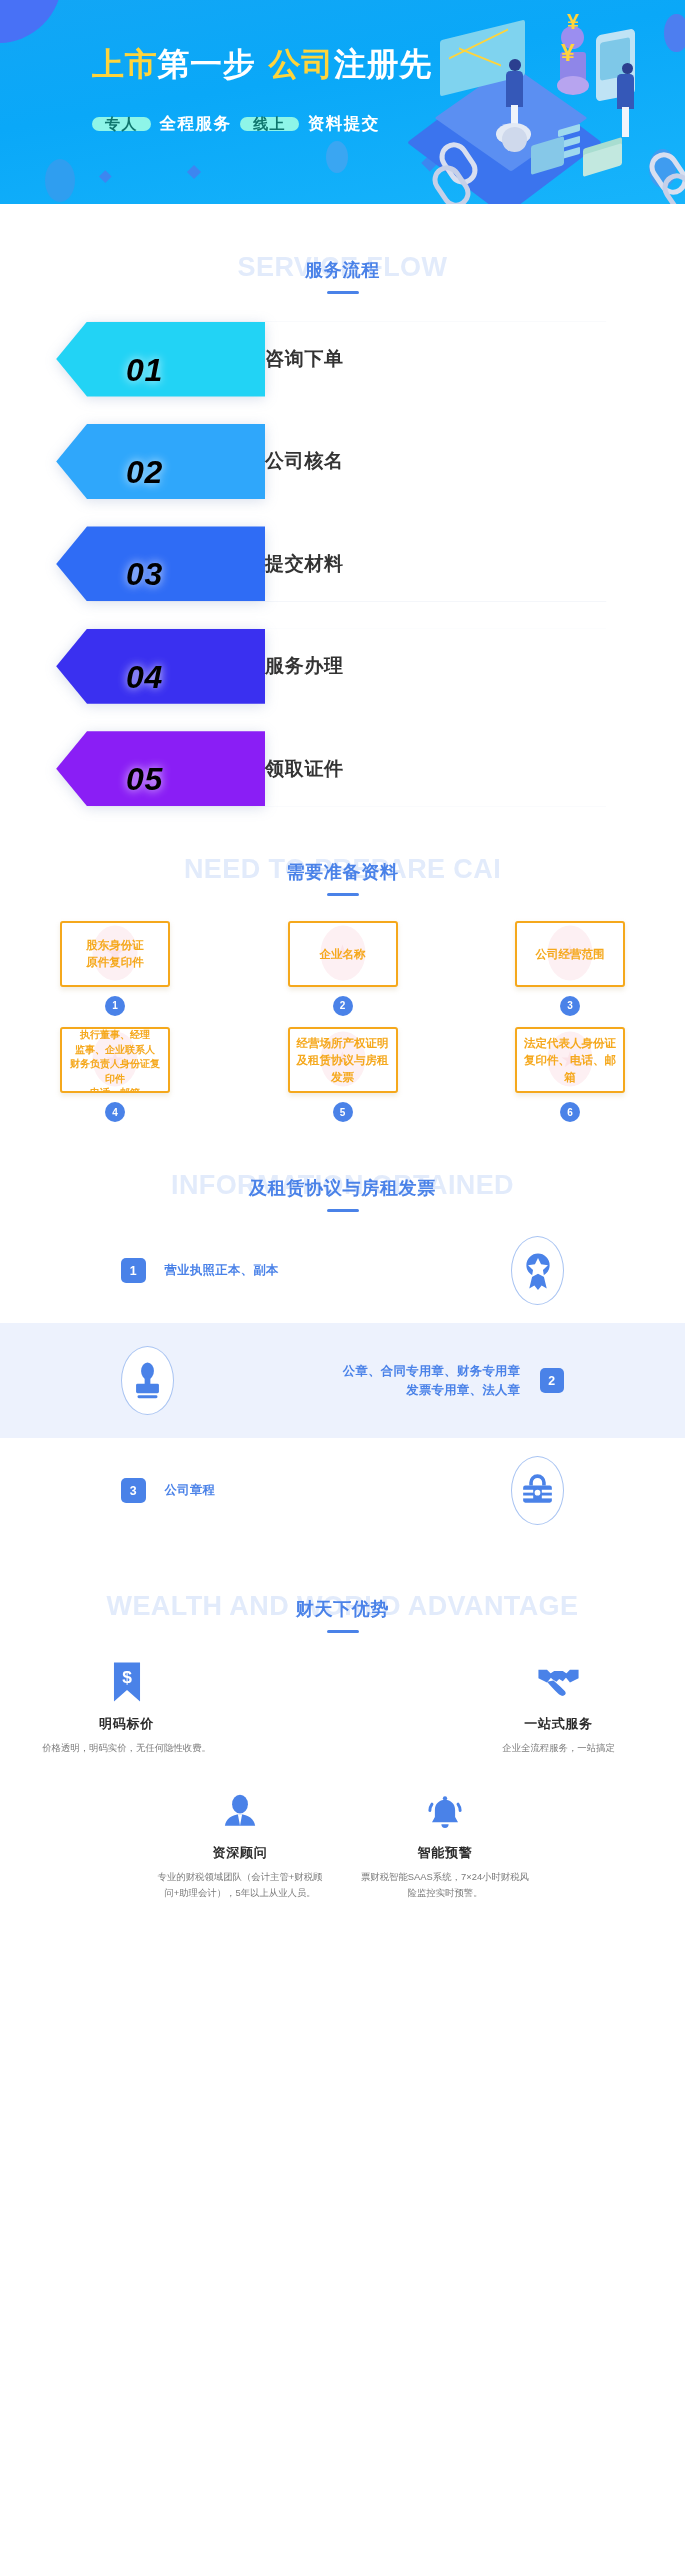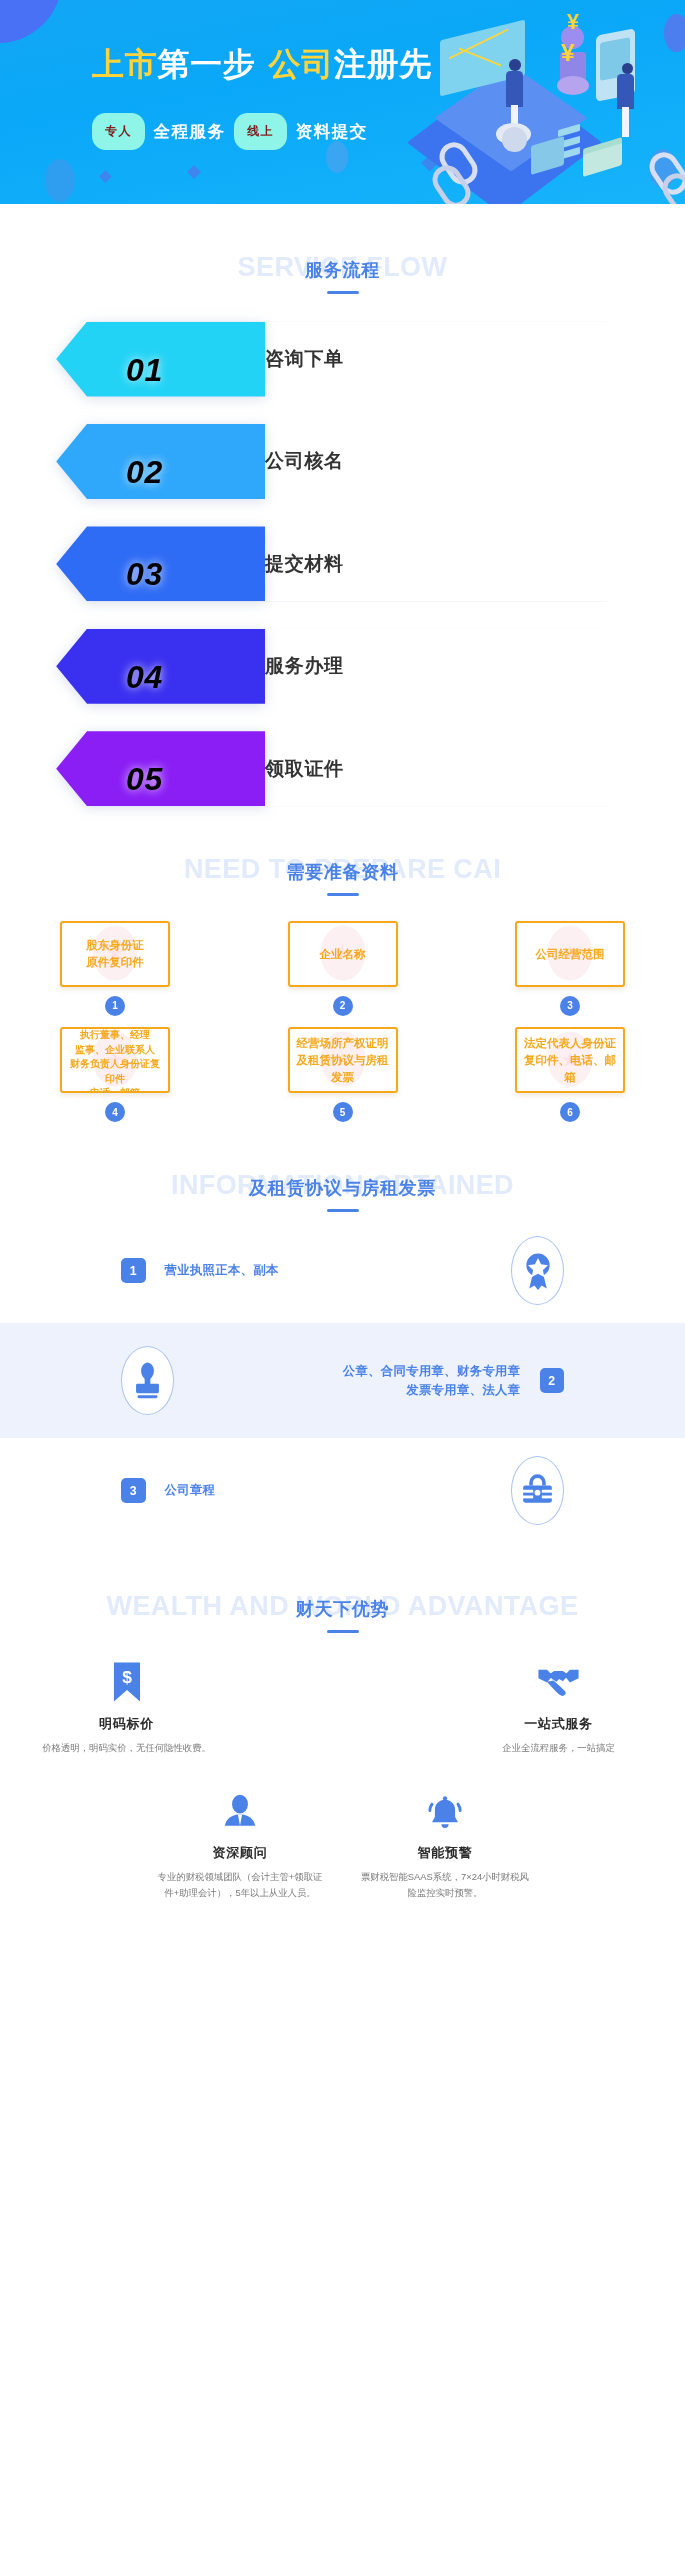--- a/index.html
+++ b/index.html
@@ -38,23 +38,23 @@
 
   .banner-text { position:absolute; left:92px; top:45px; width:404px; }
   .headline { font-size:32px; font-weight:bold; letter-spacing:0.7px; line-height:1.2; white-space:nowrap; }
   .hl-y { color:#ffd43b; }
   .hl-w { color:#ffffff; }
   .hl-gap { display:inline-block; width:13px; }
 
   .subline { margin-top:30px; display:flex; align-items:center; gap:8.7px; white-space:nowrap; }
   .pill {
     display:inline-flex; align-items:center; justify-content:center;
-    height:37px; padding:0 13px; border-radius:13.7px;
-    background:#8ef5e8; color:#7f1d1d;
-    font-size:12px; font-weight:bold; letter-spacing:1.4px;
+    height:14px; padding:0 13px; border-radius:13.7px;
+    background:#8ef5e8; color:#0f766e;
+    font-size:15px; font-weight:bold; letter-spacing:1.4px;
   }
   .sub-w { color:#fff; font-size:16.6px; font-weight:bold; letter-spacing:1.4px; }
 
   
   .illus { position:absolute; right:0px; top:0px; width:245px; height:204px; }
   .iso-base {
     position:absolute; left:4.3px; top:82px; width:121px; height:121px;
     background:#3b74ee; transform:rotate(45deg) skew(-8deg,-8deg);
     border-radius:2.9px;
   }
@@ -522,21 +522,21 @@
       <div class="adv-row two">
         <div class="adv-cell">
           <div class="adv-icon">
             <svg width="36" height="39" viewBox="0 0 50 54">
               <ellipse cx="25" cy="14" rx="11" ry="13" fill="#4a82e8"></ellipse>
               <path fill="#4a82e8" d="M25 28c-11 0-20 7-21 16h42c-1-9-10-16-21-16z"></path>
               <path fill="#ffffff" d="M22 28h6l-3 16z"></path>
             </svg>
           </div>
           <div class="adv-title">资深顾问</div>
-          <div class="adv-desc">专业的财税领域团队（会计主管+领取证件+助理会计），5年以上从业人员。</div>
+          <div class="adv-desc">专业的财税领域团队（会计主管+财税顾问+助理会计），5年以上从业人员。</div>
         </div>
         <div class="adv-cell">
           <div class="adv-icon">
             <svg width="38" height="39" viewBox="0 0 52 54">
               <path fill="#4a82e8" d="M26 8c-8 0-14 6-14 14v10l-4 7h36l-4-7V22c0-8-6-14-14-14z"></path>
               <circle cx="26" cy="6" r="3" fill="#4a82e8"></circle>
               <path fill="#4a82e8" d="M21 42h10a5 5 0 0 1-10 0z"></path>
               <path d="M8 14a16 16 0 0 0-3 9" fill="none" stroke="#4a82e8" stroke-width="4" stroke-linecap="round"></path>
               <path d="M44 14a16 16 0 0 1 3 9" fill="none" stroke="#4a82e8" stroke-width="4" stroke-linecap="round"></path>
             </svg>

